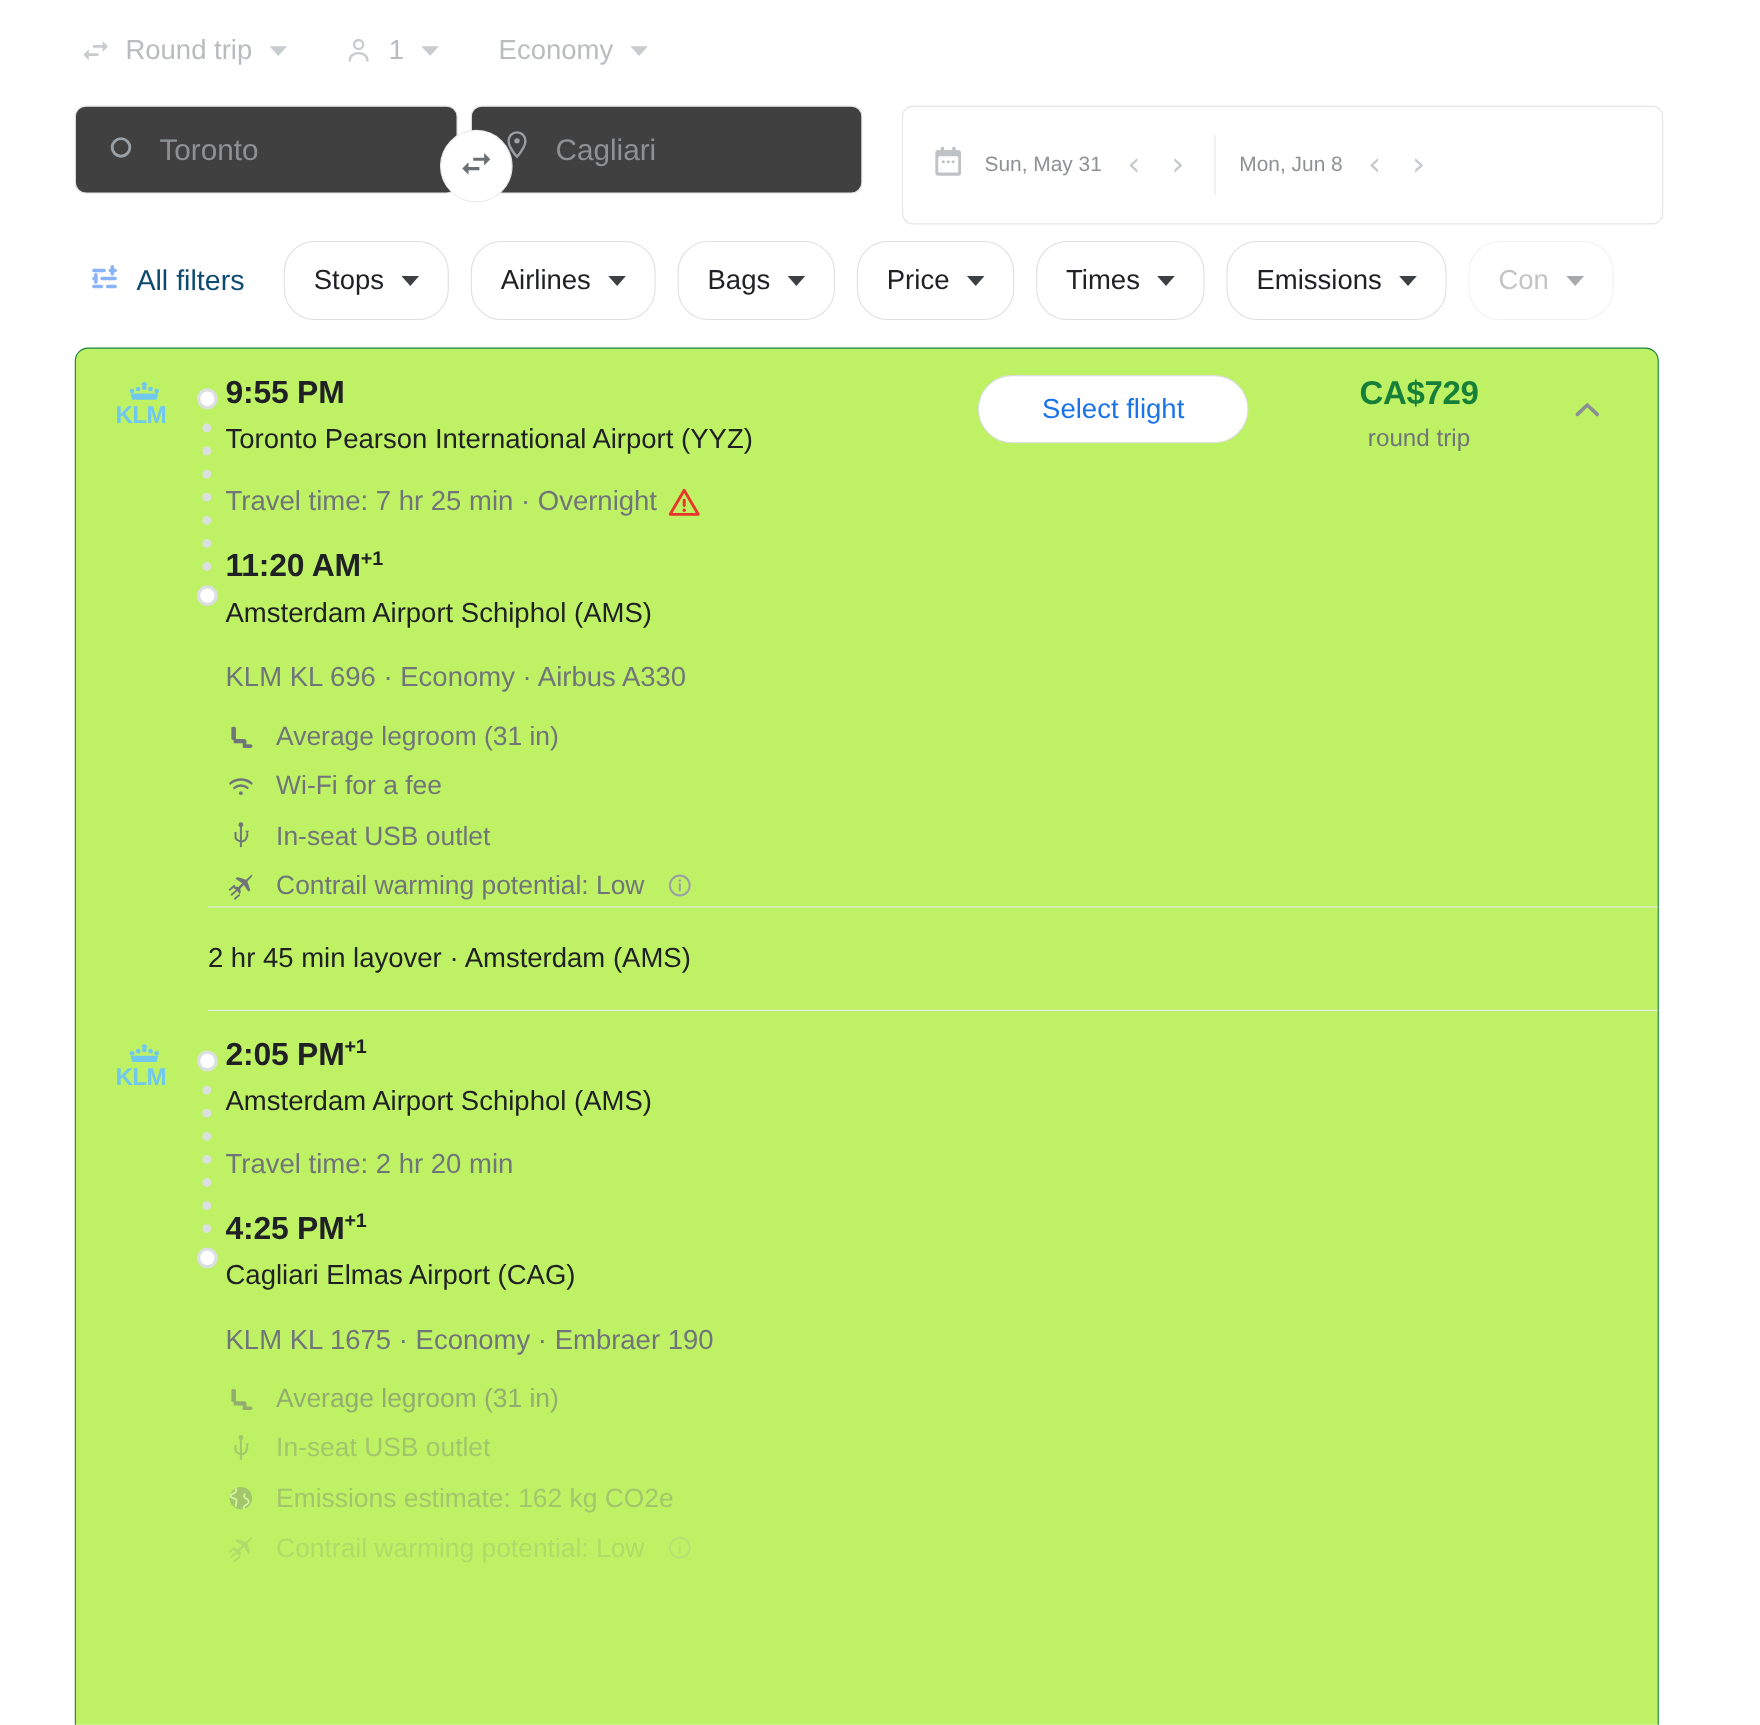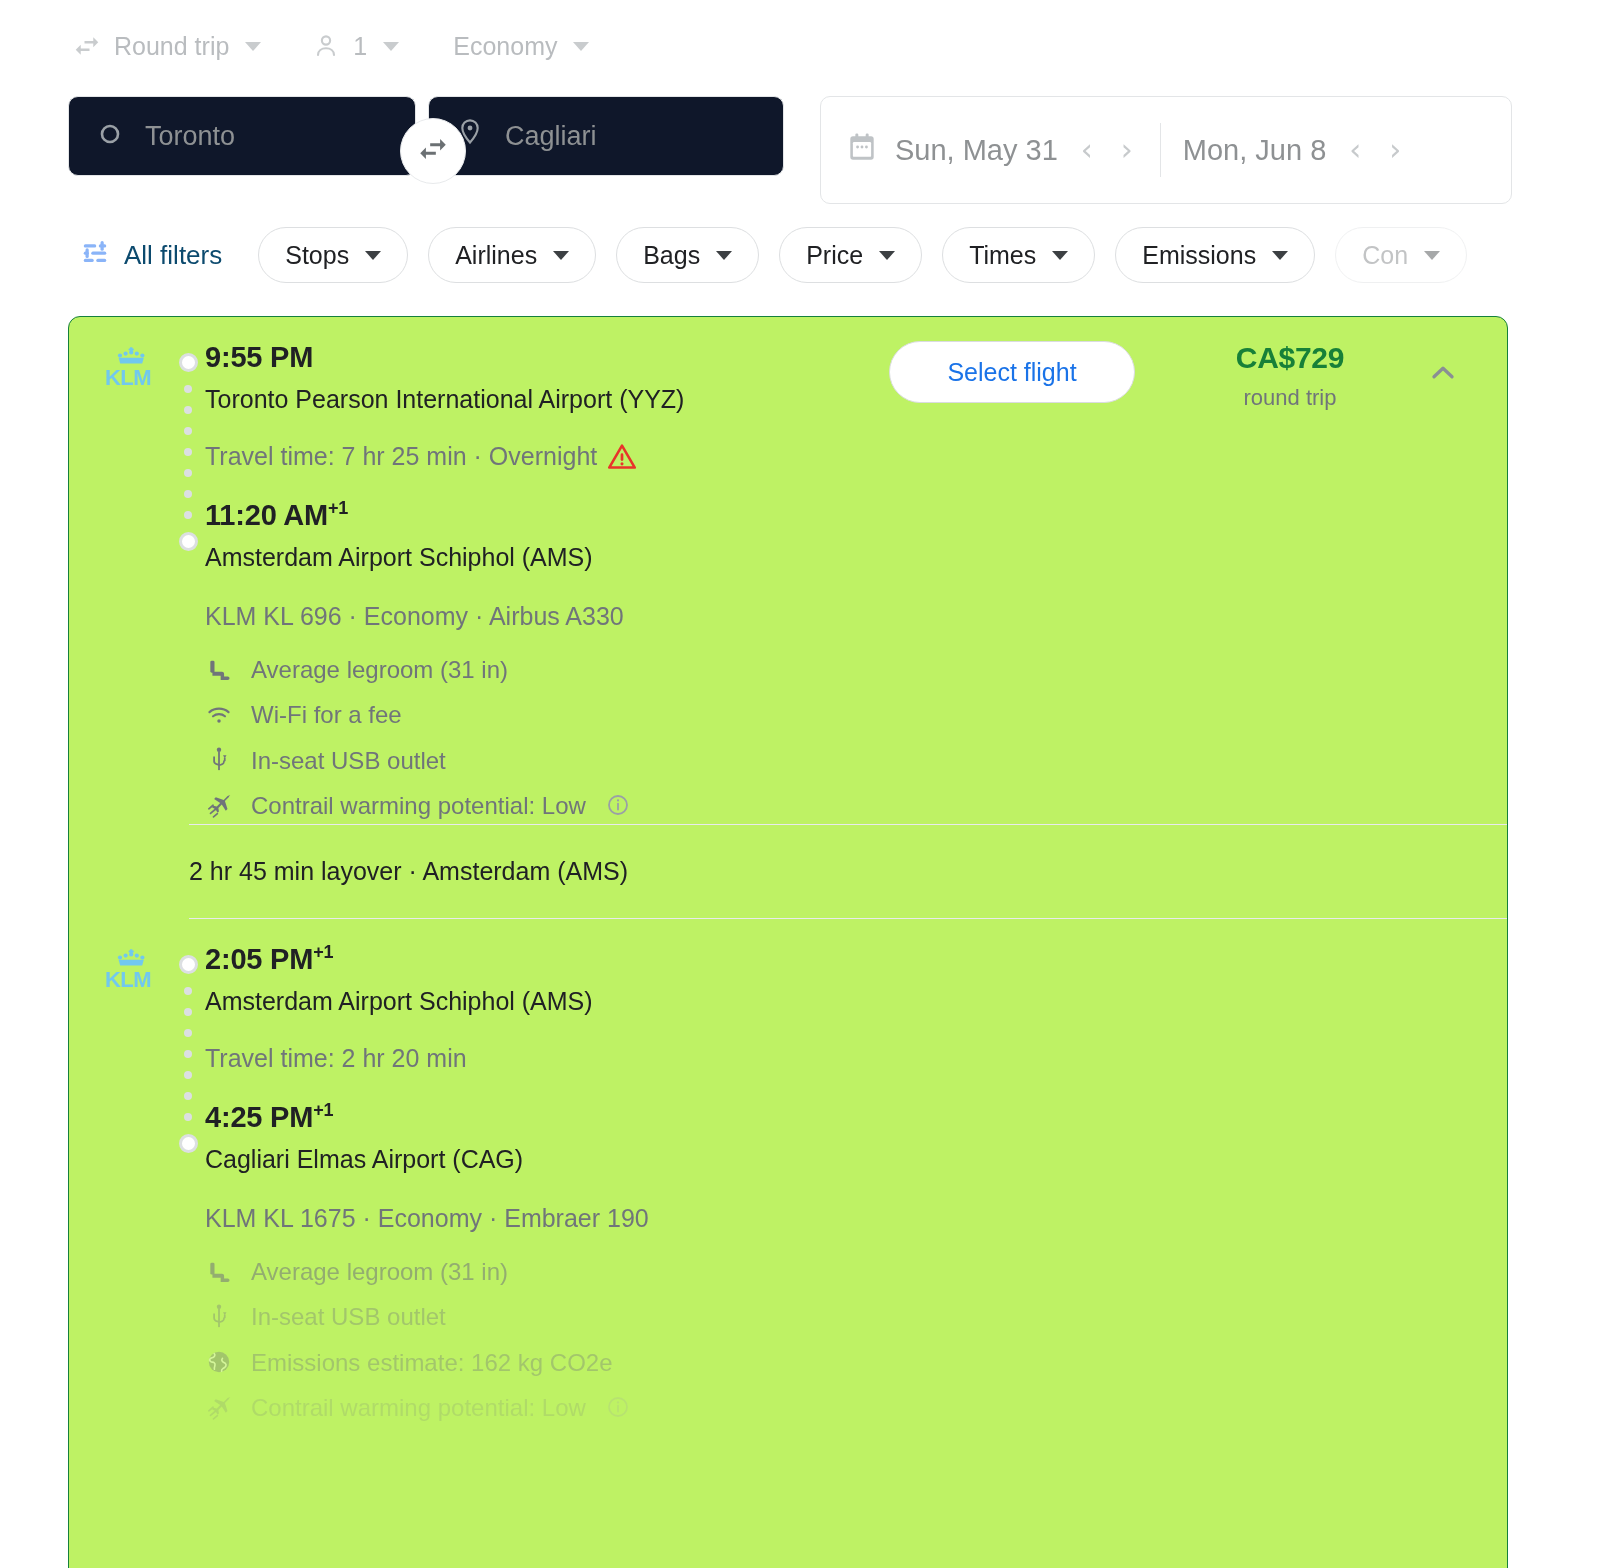--- a/index.html
+++ b/index.html
@@ -60,21 +60,21 @@
   }
   .field {
     height: 80px;
     box-sizing: border-box;
     border: 1px solid #e3e5e7;
     border-radius: 10px;
     display: flex;
     align-items: center;
     gap: 22px;
     padding: 0 28px;
-    background: #0f172a;
+    background: #404040;
   }
   .field.origin { width: 348px; }
   .field.dest   { width: 356px; margin-left: 12px; }
   .field .txt {
     font-size: 27px;
     color: #8e9193;
     white-space: nowrap;
   }
   .swap-btn {
     position: absolute;
@@ -104,21 +104,21 @@
     width: 692px;
     overflow: hidden;
   }
   .date-half {
     display: flex;
     align-items: center;
     gap: 18px;
     white-space: nowrap;
   }
   .date-txt {
-    font-size: 29px;
+    font-size: 19px;
     color: #8e9193;
   }
   .chev {
     color: #c7cacc;
     font-size: 30px;
     line-height: 1;
     padding: 0 5px;
     font-family: "DejaVu Sans", sans-serif;
   }
   .date-divider {
@@ -143,21 +143,21 @@
     gap: 14px;
     margin-right: 36px;
   }
   .all-filters .af-label {
     color: #0c4a6e;
     font-size: 26px;
     font-weight: 500;
     white-space: nowrap;
   }
   .chip {
-    height: 56px;
+    height: 72px;
     box-sizing: border-box;
     border: 1px solid #dddfe1;
     border-radius: 28px;
     display: flex;
     align-items: center;
     gap: 16px;
     padding: 0 26px;
     margin-right: 20px;
     background: #fff;
     white-space: nowrap;

